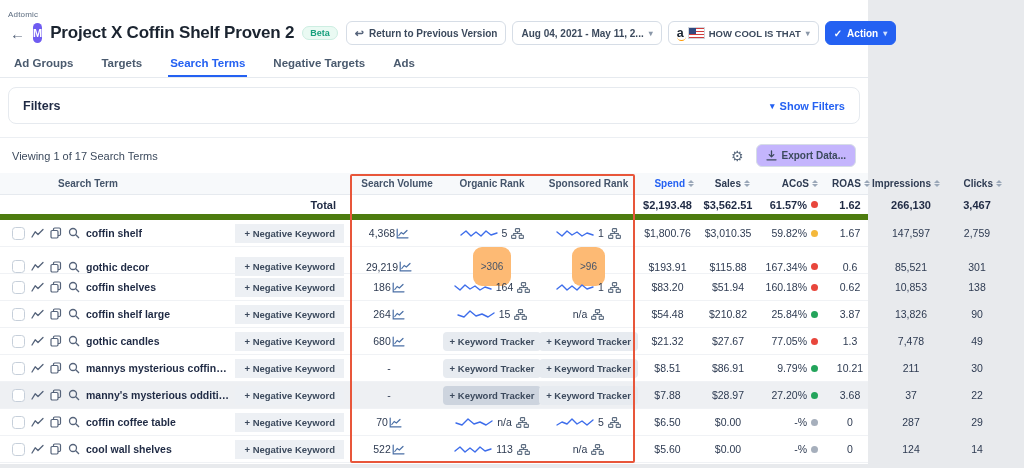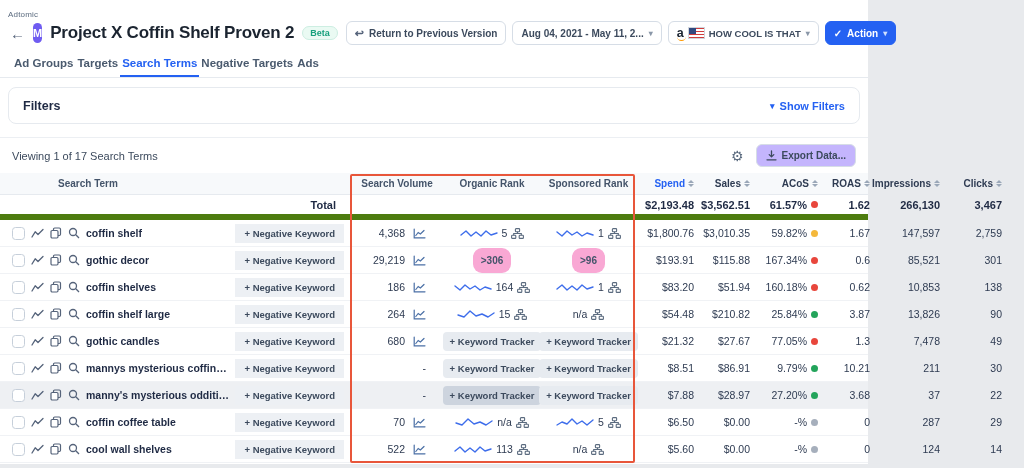--- a/index.html
+++ b/index.html
@@ -21,21 +21,21 @@
   .chev.white{color:#cfe0ff}
   .chev.blue{color:#2461F2;font-size:9px}
   .undo{font-size:11px;color:#55637a}
   .amazon-a{font-weight:800;font-size:12.5px;color:#1b2430;position:relative;line-height:1}
   .amazon-a::after{content:"";position:absolute;left:0;bottom:-2px;width:9px;height:4px;border-bottom:1.5px solid #FF9900;border-radius:0 0 6px 6px}
   .flag{width:15px;height:10px;position:relative;flex:none;background:repeating-linear-gradient(180deg,#cf3d3d 0 1.45px,#fff 1.45px 2.9px);outline:.5px solid #d0d5dc}
   .flag::before{content:"";position:absolute;left:0;top:0;width:7px;height:5.5px;background:#31497f}
   .acct{font-size:9.5px;font-weight:700}
   .action{background:#2461F2;border-color:#2461F2;color:#fff}
 
-  .tabs{display:flex;padding:0 12px;height:28px;border-bottom:1px solid #e6eaef;align-items:flex-end}
+  .tabs{display:flex;gap:24px;padding:0 12px;height:28px;border-bottom:1px solid #e6eaef;align-items:flex-end}
   .tab{font-size:11.5px;color:#4a5a6e;font-weight:600;padding:0 2px 8px;cursor:pointer}
   .tab.active{color:#2461F2;border-bottom:2px solid #2461F2;padding-bottom:6px}
 
   .filters-card{margin:9px 8px 0;height:37px;border:1px solid #e6eaef;border-radius:8px;display:flex;align-items:center;justify-content:space-between;padding:0 14px;background:#fff}
   .filters-title{font-size:12.5px;font-weight:700;color:#1f2a44}
   .show-filters{font-size:11px;font-weight:700;color:#2461F2;display:flex;gap:5px;align-items:center;cursor:pointer}
 
   .table-card{margin-top:13px;border-top:1px solid #eceff3;position:relative;background:#fff}
   .toolbar{height:35px;display:flex;align-items:center;padding:0 12px}
   .viewing{font-size:11px;color:#3c4a5d}
@@ -57,26 +57,26 @@
   .total-row{height:25px;border-bottom:6px solid #4d7c0f;font-size:11px;font-weight:700;color:#1f2a44}
   .total-label{text-align:right;padding-right:16px}
 
   .trow{height:27px;border-bottom:1px solid #f0f2f5;font-size:10.5px;color:#2e3b52}
   .trow.highlight{background:#eef0f3}
   .c-term{display:flex;align-items:center;gap:6px;padding-right:8px;min-width:0}
   .checkbox{width:13px;height:13px;border:1.5px solid #c6cfda;border-radius:3.5px;background:#fff;flex:none;cursor:pointer}
   .ricon{flex:none;display:flex;align-items:center;cursor:pointer}
   .term{font-weight:700;color:#1f2a44;white-space:nowrap;overflow:hidden;text-overflow:ellipsis;flex:1;min-width:0}
   .neg-btn{flex:none;margin-left:auto;background:#edf0f4;border:none;border-radius:0;font-size:9.5px;font-weight:600;color:#3c4a5d;padding:4px 9px;white-space:nowrap;cursor:pointer;font-family:inherit}
-  .c-vol{display:flex;justify-content:flex-end;align-items:center;gap:8px;padding-right:16px}
+  .c-vol{display:flex;justify-content:center;align-items:center;gap:1px;padding-right:16px}
   .c-rank{display:flex;justify-content:center;align-items:center;gap:4px;min-width:0}
-  .badge{background:#f9a8d4;border-radius:9px;padding:7px 8px;font-size:10px;font-weight:700;color:#44546a}
+  .badge{background:#fdba74;border-radius:9px;padding:14px 8px;font-size:10px;font-weight:400;color:#44546a}
   .tracker{background:#e7ebf0;border:none;border-radius:4px;font-size:9.5px;font-weight:600;color:#3c4a5d;padding:4px 7px;white-space:nowrap;cursor:pointer;font-family:inherit}
   .tracker.pressed{background:#cdd4de}
-  .c-num{text-align:right;padding-right:6px;white-space:nowrap}
+  .c-num{text-align:center;white-space:nowrap}
   .c-acos{display:flex;justify-content:flex-end;align-items:center;gap:4px;padding-right:6px;white-space:nowrap}
   .dot{width:7px;height:7px;border-radius:50%;flex:none}
 
   .tooltip{position:absolute;left:404px;top:207px;width:164px;background:#fff;border:1px solid #e3e8ee;border-radius:6px;box-shadow:0 3px 10px rgba(20,30,50,.18);padding:7px 9px;font-size:9.5px;line-height:1.35;color:#3c4a5d;z-index:40}
   .annotation{position:absolute;left:350px;top:36px;width:285px;height:289px;border:2.5px solid #E8563A;border-radius:2px;pointer-events:none;z-index:50}
 </style>
 </head>
 <body>
 
 <div class="page">

